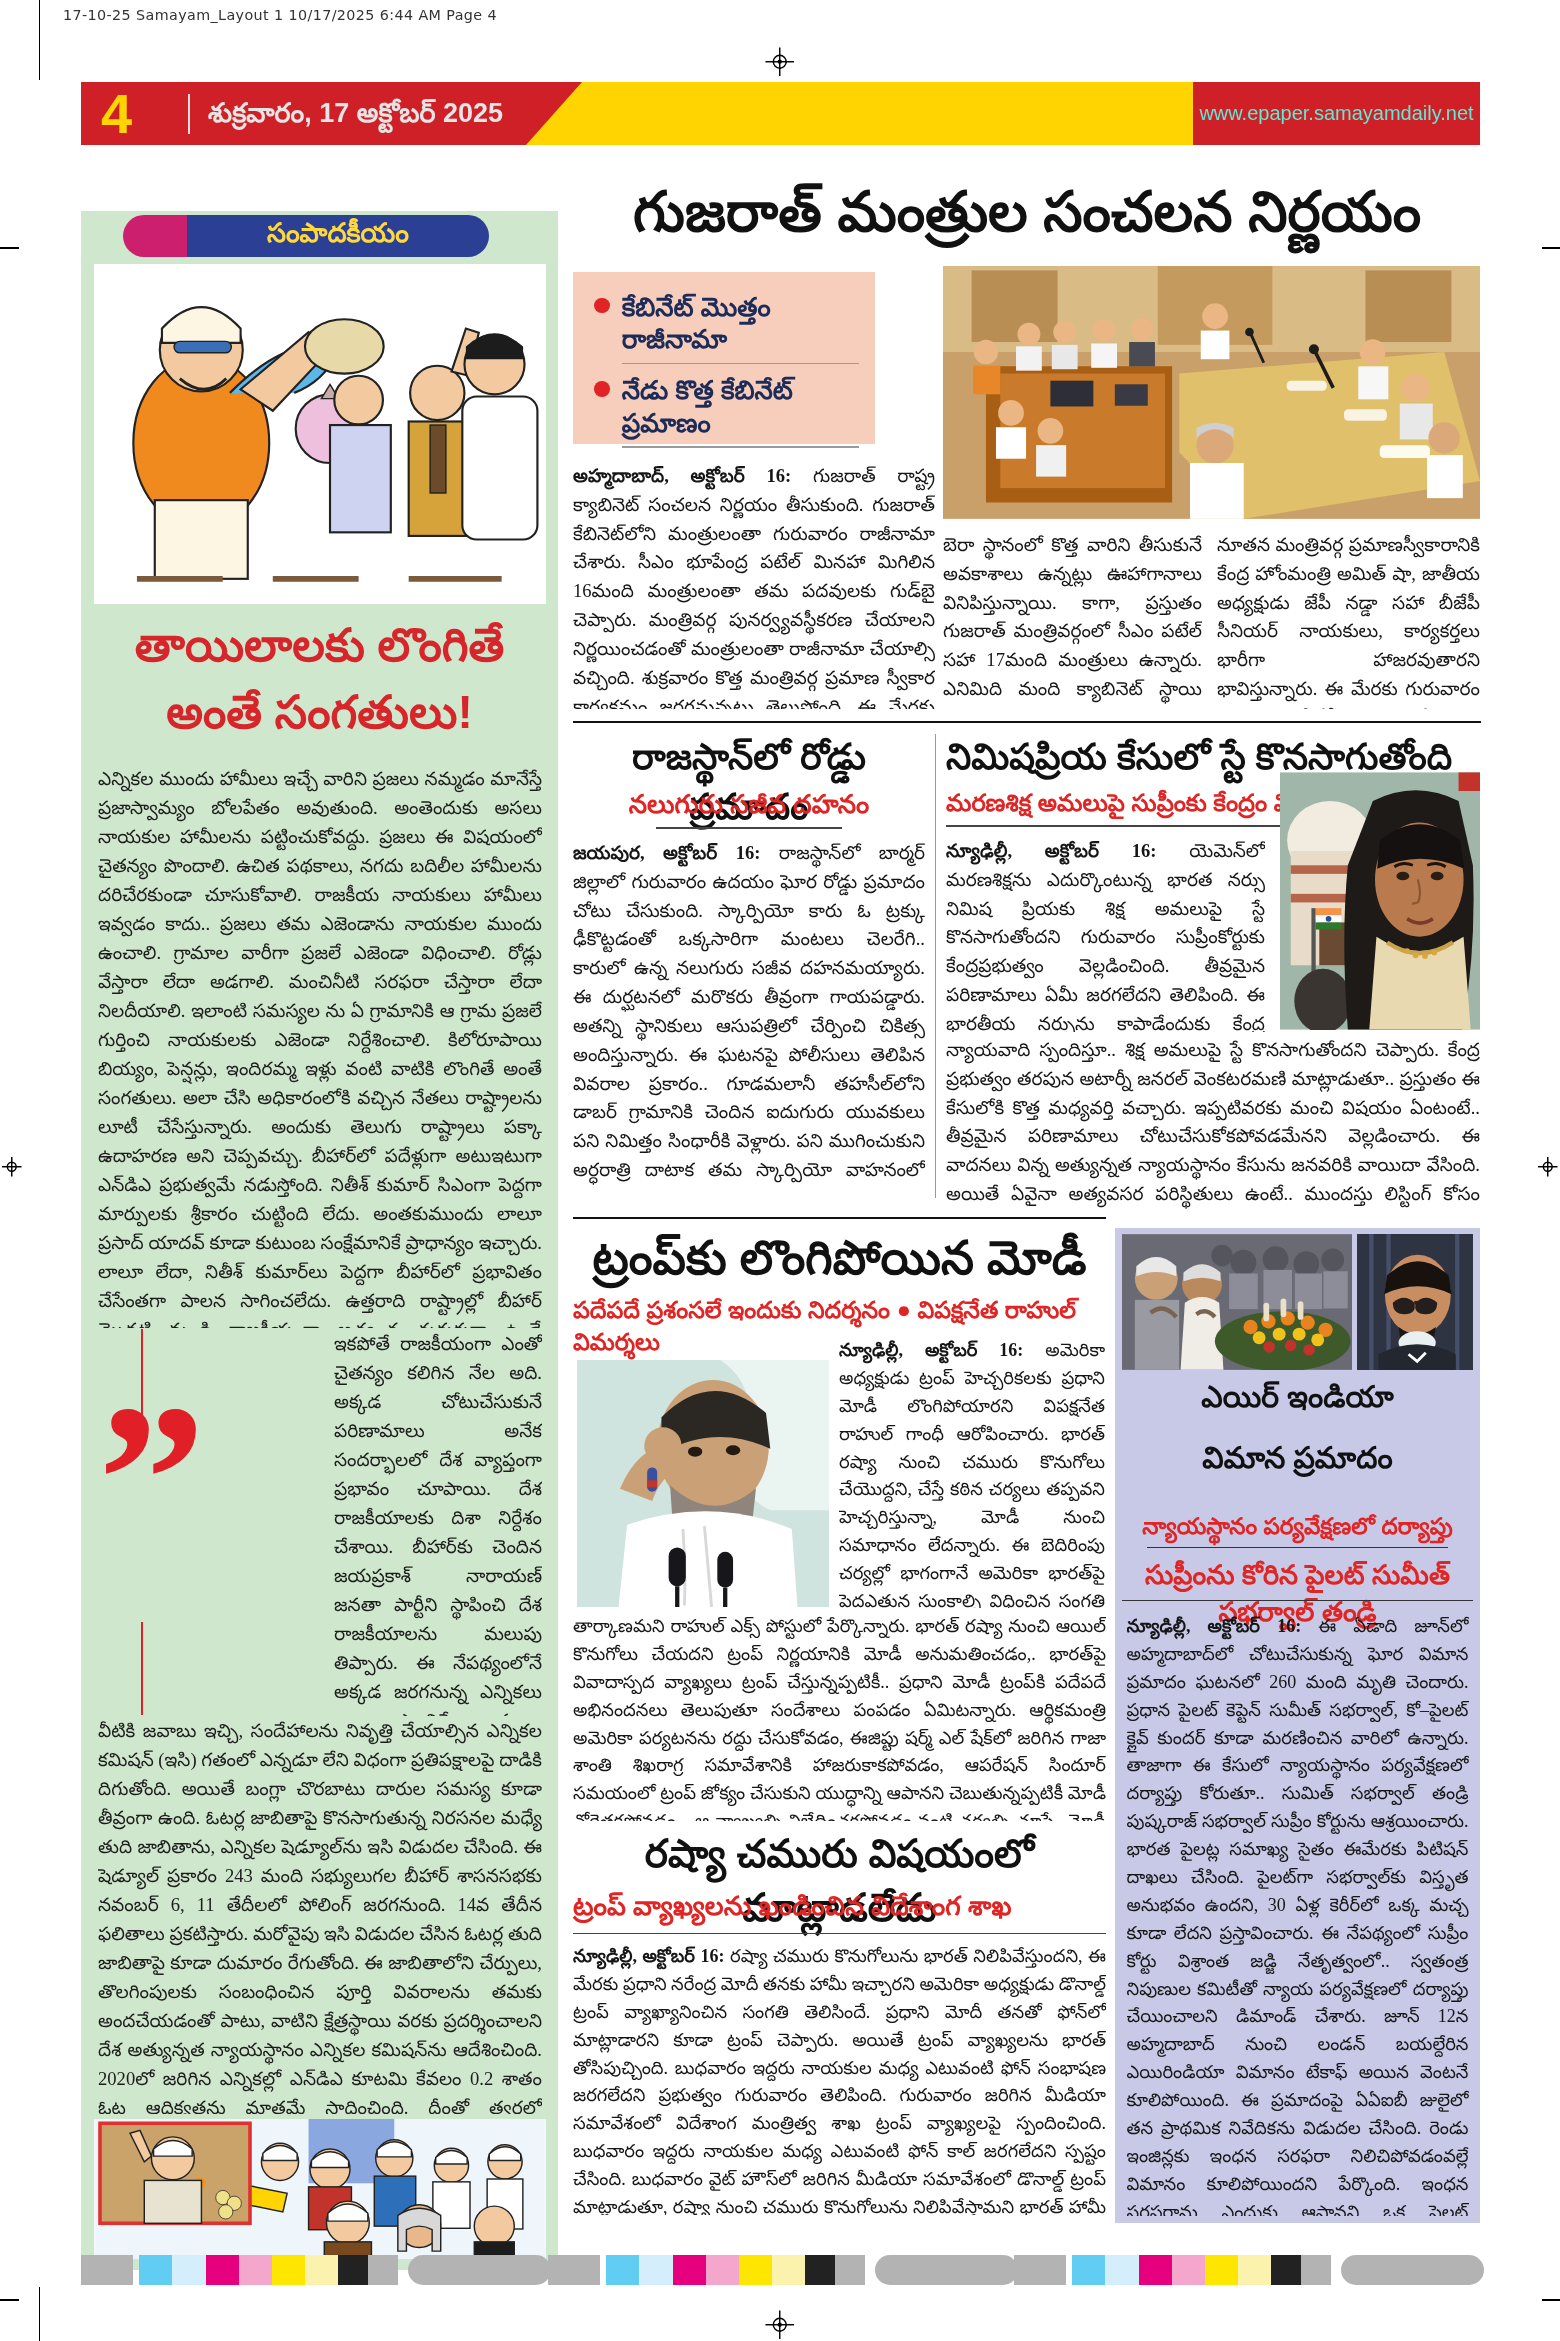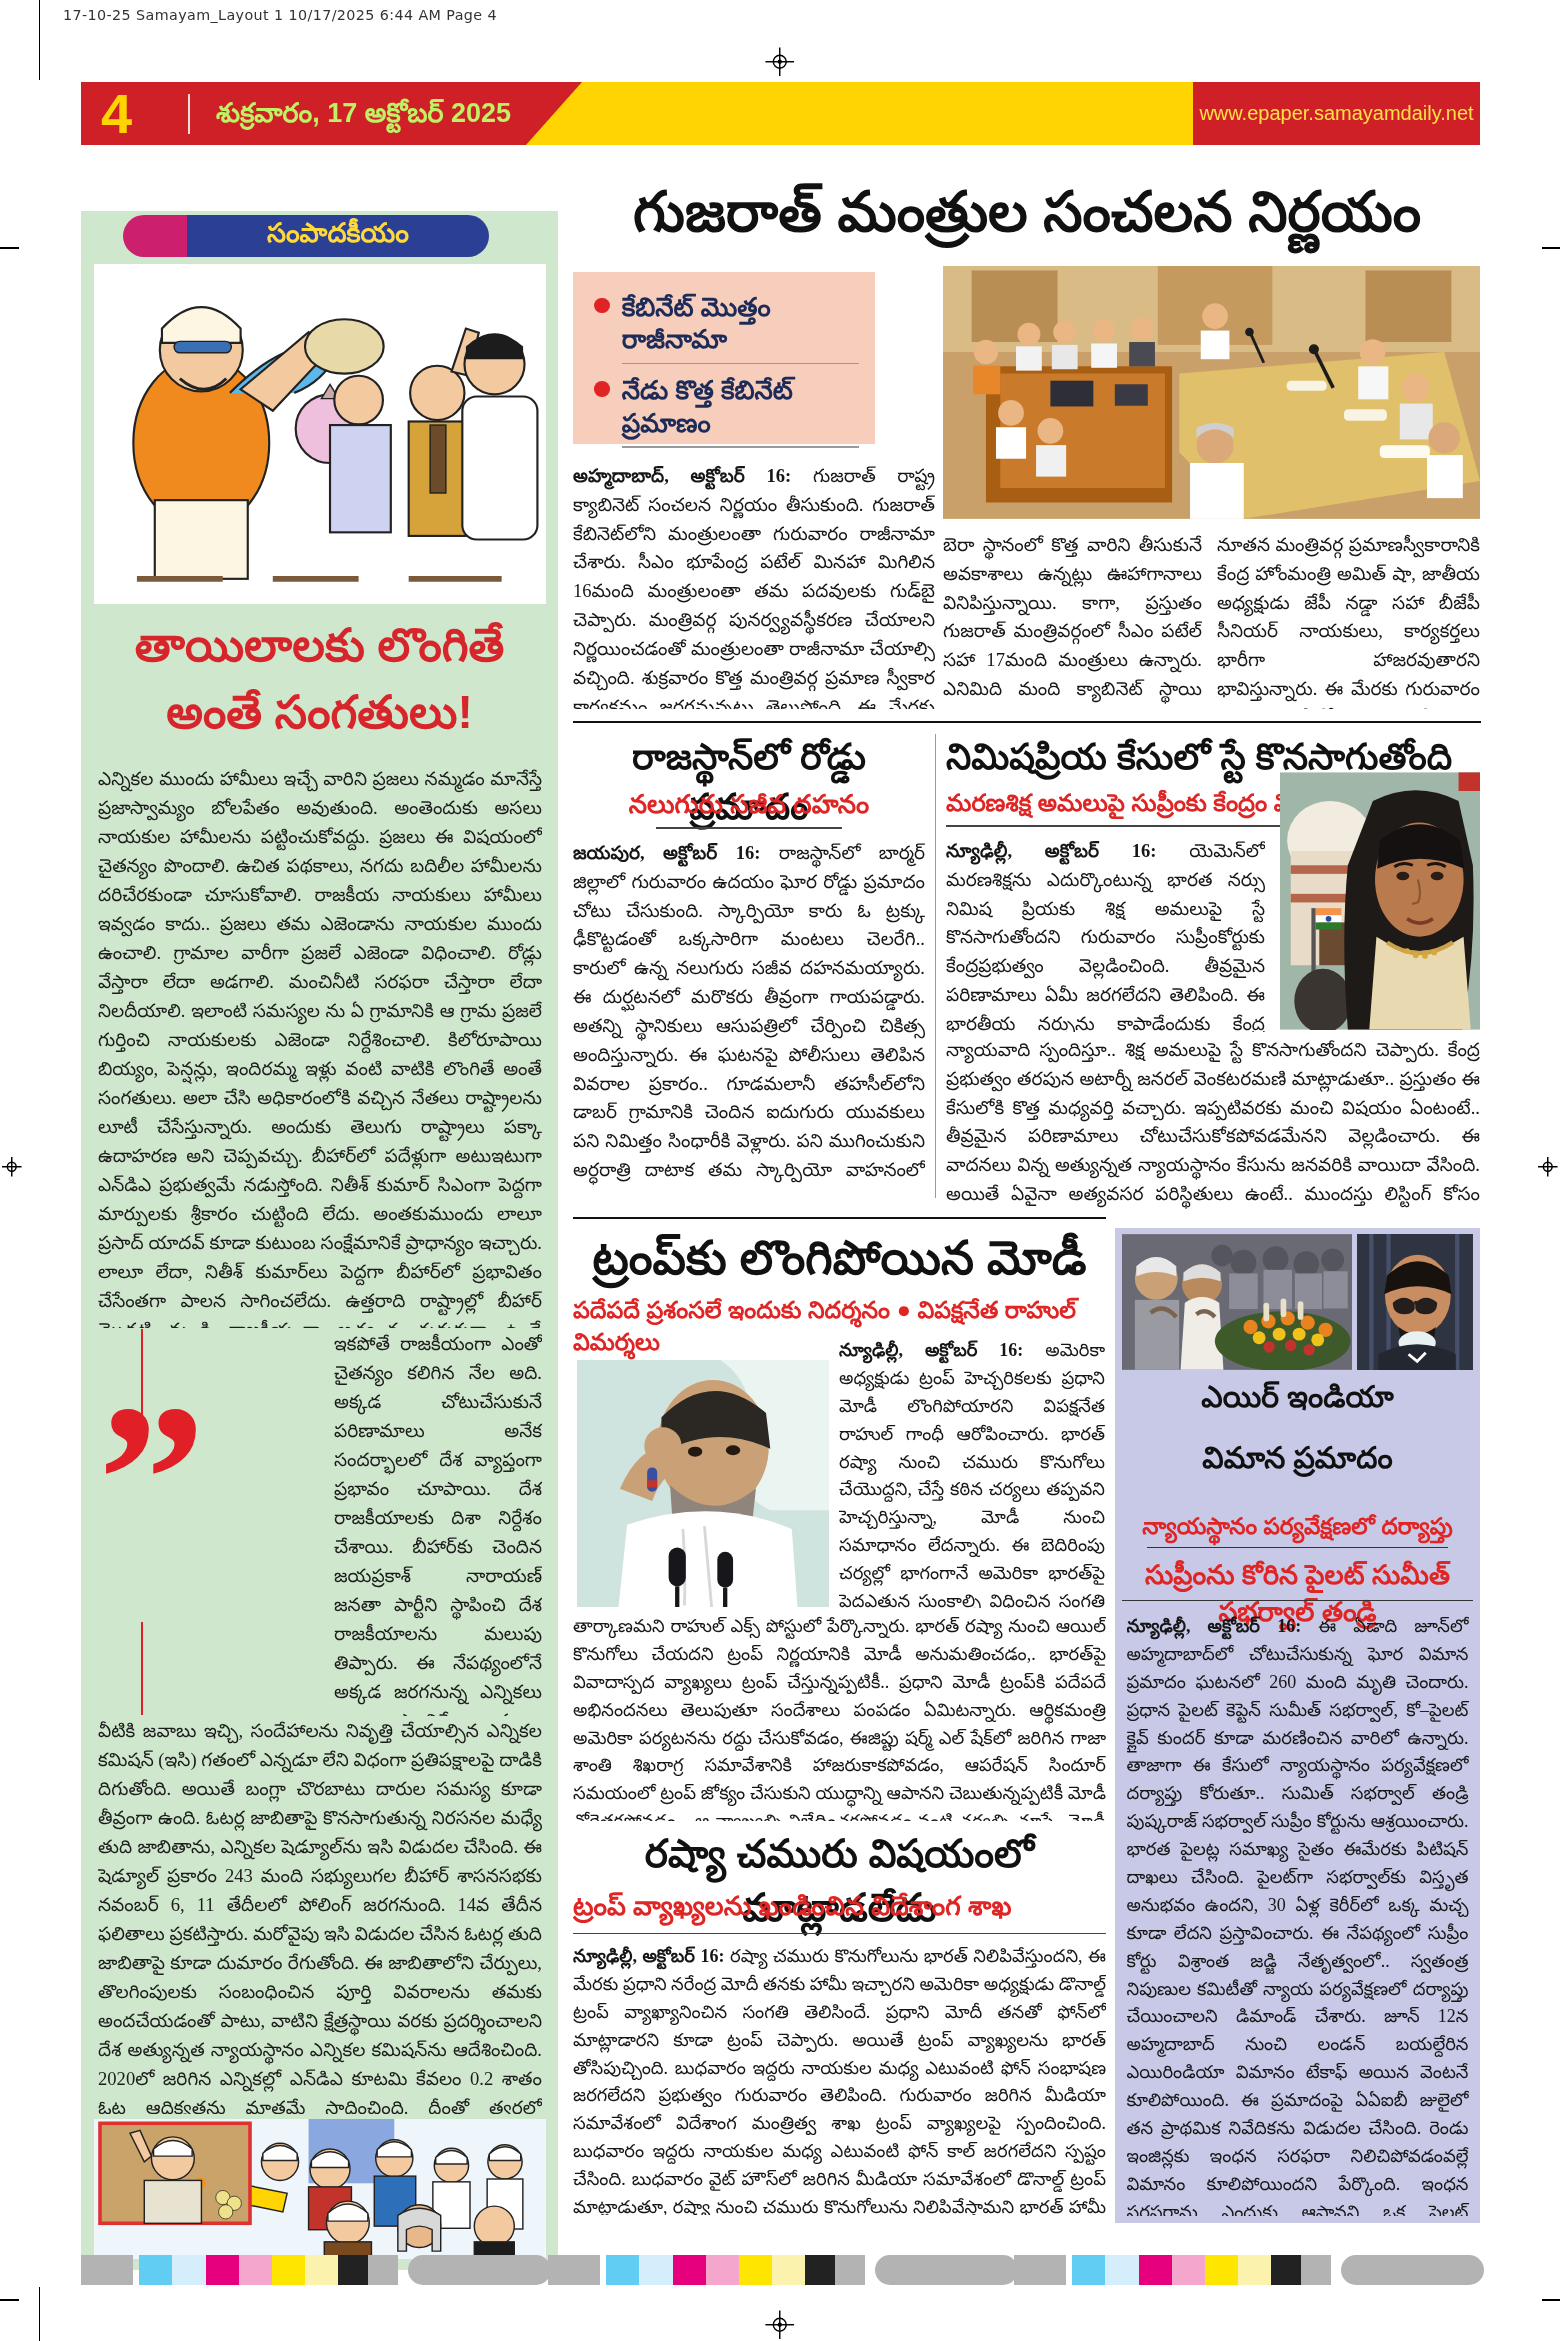--- a/index.html
+++ b/index.html
@@ -16,25 +16,25 @@
   .reg-mark svg { display:block; }
 
   
   #masthead { left:81px; top:82px; width:1399px; height:63px; background:#ffd400; }
   .mh-left { position:absolute; left:0; top:0; width:501px; height:63px; background:#cf2027;
              clip-path:polygon(0 0,100% 0,calc(100% - 56px) 100%,0 100%); }
   .mh-right { position:absolute; left:1112px; top:0; width:287px; height:63px; background:#cf2027;
               display:flex; align-items:center; justify-content:center; }
   .mh-pagenum { position:absolute; left:20px; top:-1.4px; font:bold 56px "Liberation Sans", sans-serif; color:#ffd400; }
   .mh-div { position:absolute; left:107px; top:11.5px; width:2.1px; height:40px; background:rgba(255,255,255,.85); }
-  .mh-date { position:absolute; left:135px; top:15.7px; font:bold 27px "Liberation Sans", sans-serif; color:#bef264;text-align:center; }
+  .mh-date { position:absolute; left:127px; top:15.7px; font:bold 27px "Liberation Sans", sans-serif; color:#e5e5e5;text-align:center; }
   .mh-title { position:absolute; left:0; top:4.3px; width:100%; text-align:right;
               font:bold 47px "Liberation Sans", sans-serif; color:#2a3a96;
               text-shadow:0 0 1.4px #fff, 0 0 2.9px #fff, 1.4px 1.4px 0 #fff, -1.4px -1.4px 0 #fff; }
-  .mh-url { font:20px "Liberation Sans", sans-serif; color:#fde047; }
+  .mh-url { font:20px "Liberation Sans", sans-serif; color:#5eead4; }
 
   
   #editorial { left:81px; top:163px; width:477px; height:2059px; background:#cfe7cd;margin-top:48px; }
   .ed-badge { position:absolute; left:42px; top:4.3px; width:366px; height:42px; border-radius:21px;
               overflow:hidden; display:flex; }
   .ed-badge-accent { width:64px; height:100%; background:#cc1f6e; }
   .ed-badge-main { flex:1; background:#2b3f94; display:flex; align-items:center; justify-content:center; }
   .ed-badge-label { font:bold 27px "Liberation Sans", sans-serif; color:#ffd93b; }
   .ed-cartoon { position:absolute; left:13px; width:452px; background:#fff; }
   .ed-cartoon1 { top:53px; height:340px; }

